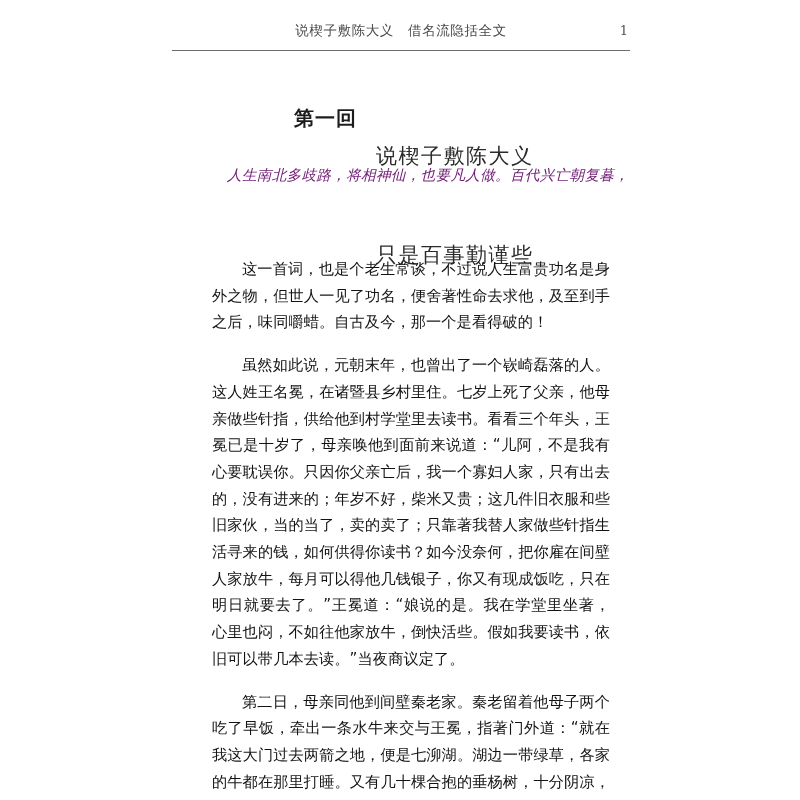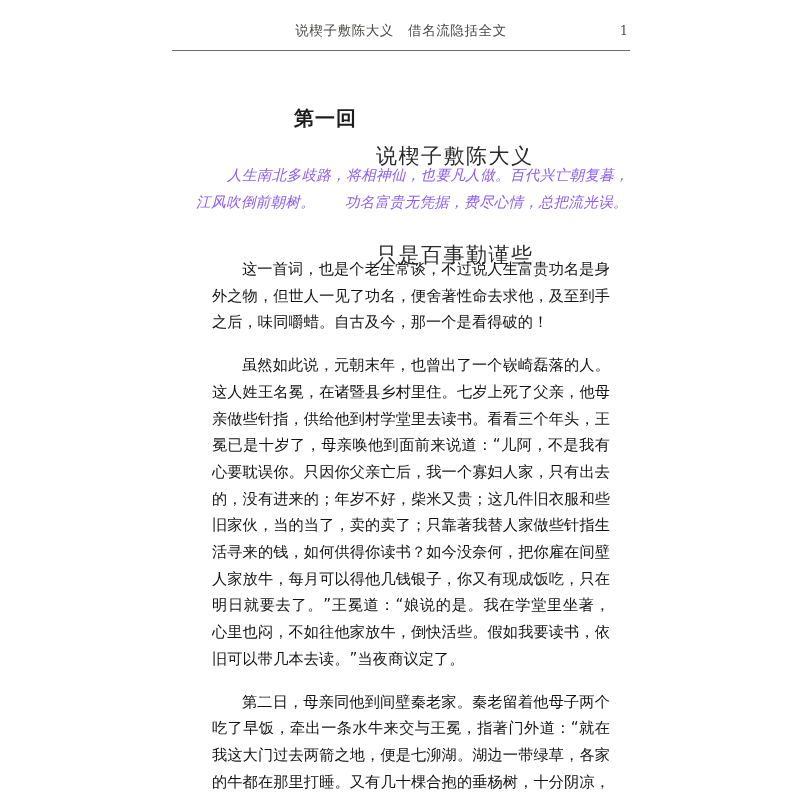--- a/index.html
+++ b/index.html
@@ -99,21 +99,21 @@
 
   
   .poem {
     position: absolute;
     left: 196px;
     top: 162px;
     width: 430px;
     font-family: "DejaVu Serif", serif;
     font-size: 14.6px;
     line-height: 26.5px;
-    color: #8b5cf6;
+    color: #701a75;
     letter-spacing: 0.3px;
     font-style: italic;
   }
   .poem-line {
     display: block;
     white-space: pre;
   }
   .poem-line.indent { text-indent: 31px; }
 
   
@@ -154,21 +154,20 @@
   <div class="chapter-block">
     <div class="chapter-no">第一回</div>
     <div class="chapter-titles">
       <span class="chapter-title-line">说楔子敷陈大义</span>
       <span class="chapter-title-line">只是百事勤谨些</span>
     </div>
   </div>
 
   <div class="poem">
     <span class="poem-line indent">人生南北多歧路，将相神仙，也要凡人做。百代兴亡朝复暮，</span>
-    <span class="poem-line">江风吹倒前朝树。　　功名富贵无凭据，费尽心情，总把流光误。</span>
   </div>
 
   <div class="body-text">
     <p class="para">这一首词，也是个老生常谈，不过说人生富贵功名是身外之物，但世人一见了功名，便舍著性命去求他，及至到手之后，味同嚼蜡。自古及今，那一个是看得破的！</p>
     <p class="para">虽然如此说，元朝末年，也曾出了一个嵚崎磊落的人。这人姓王名冕，在诸暨县乡村里住。七岁上死了父亲，他母亲做些针指，供给他到村学堂里去读书。看看三个年头，王冕已是十岁了，母亲唤他到面前来说道：“儿阿，不是我有心要耽误你。只因你父亲亡后，我一个寡妇人家，只有出去的，没有进来的；年岁不好，柴米又贵；这几件旧衣服和些旧家伙，当的当了，卖的卖了；只靠著我替人家做些针指生活寻来的钱，如何供得你读书？如今没奈何，把你雇在间壁人家放牛，每月可以得他几钱银子，你又有现成饭吃，只在明日就要去了。”王冕道：“娘说的是。我在学堂里坐著，心里也闷，不如往他家放牛，倒快活些。假如我要读书，依旧可以带几本去读。”当夜商议定了。</p>
     <p class="para">第二日，母亲同他到间壁秦老家。秦老留着他母子两个吃了早饭，牵出一条水牛来交与王冕，指著门外道：“就在我这大门过去两箭之地，便是七泖湖。湖边一带绿草，各家的牛都在那里打睡。又有几十棵合抱的垂杨树，十分阴凉，牛要渴了，就在湖边上饮水。小哥，你只在这一带玩耍，不必远去，我老汉每日两餐小菜饭是不少的，每日早上，还折两个钱与你买点心吃。只是百事勤谨些，休嫌怠慢。”他母亲谢了扰要回家去，王冕送出门来。母亲替他理理衣服，口里说道：“你在此须要小心，休惹人说不是，早出晚归，免我悬望。”王冕应诺，母亲含着两眼眼泪去了。</p>
 
   </div>
 
 </div>

